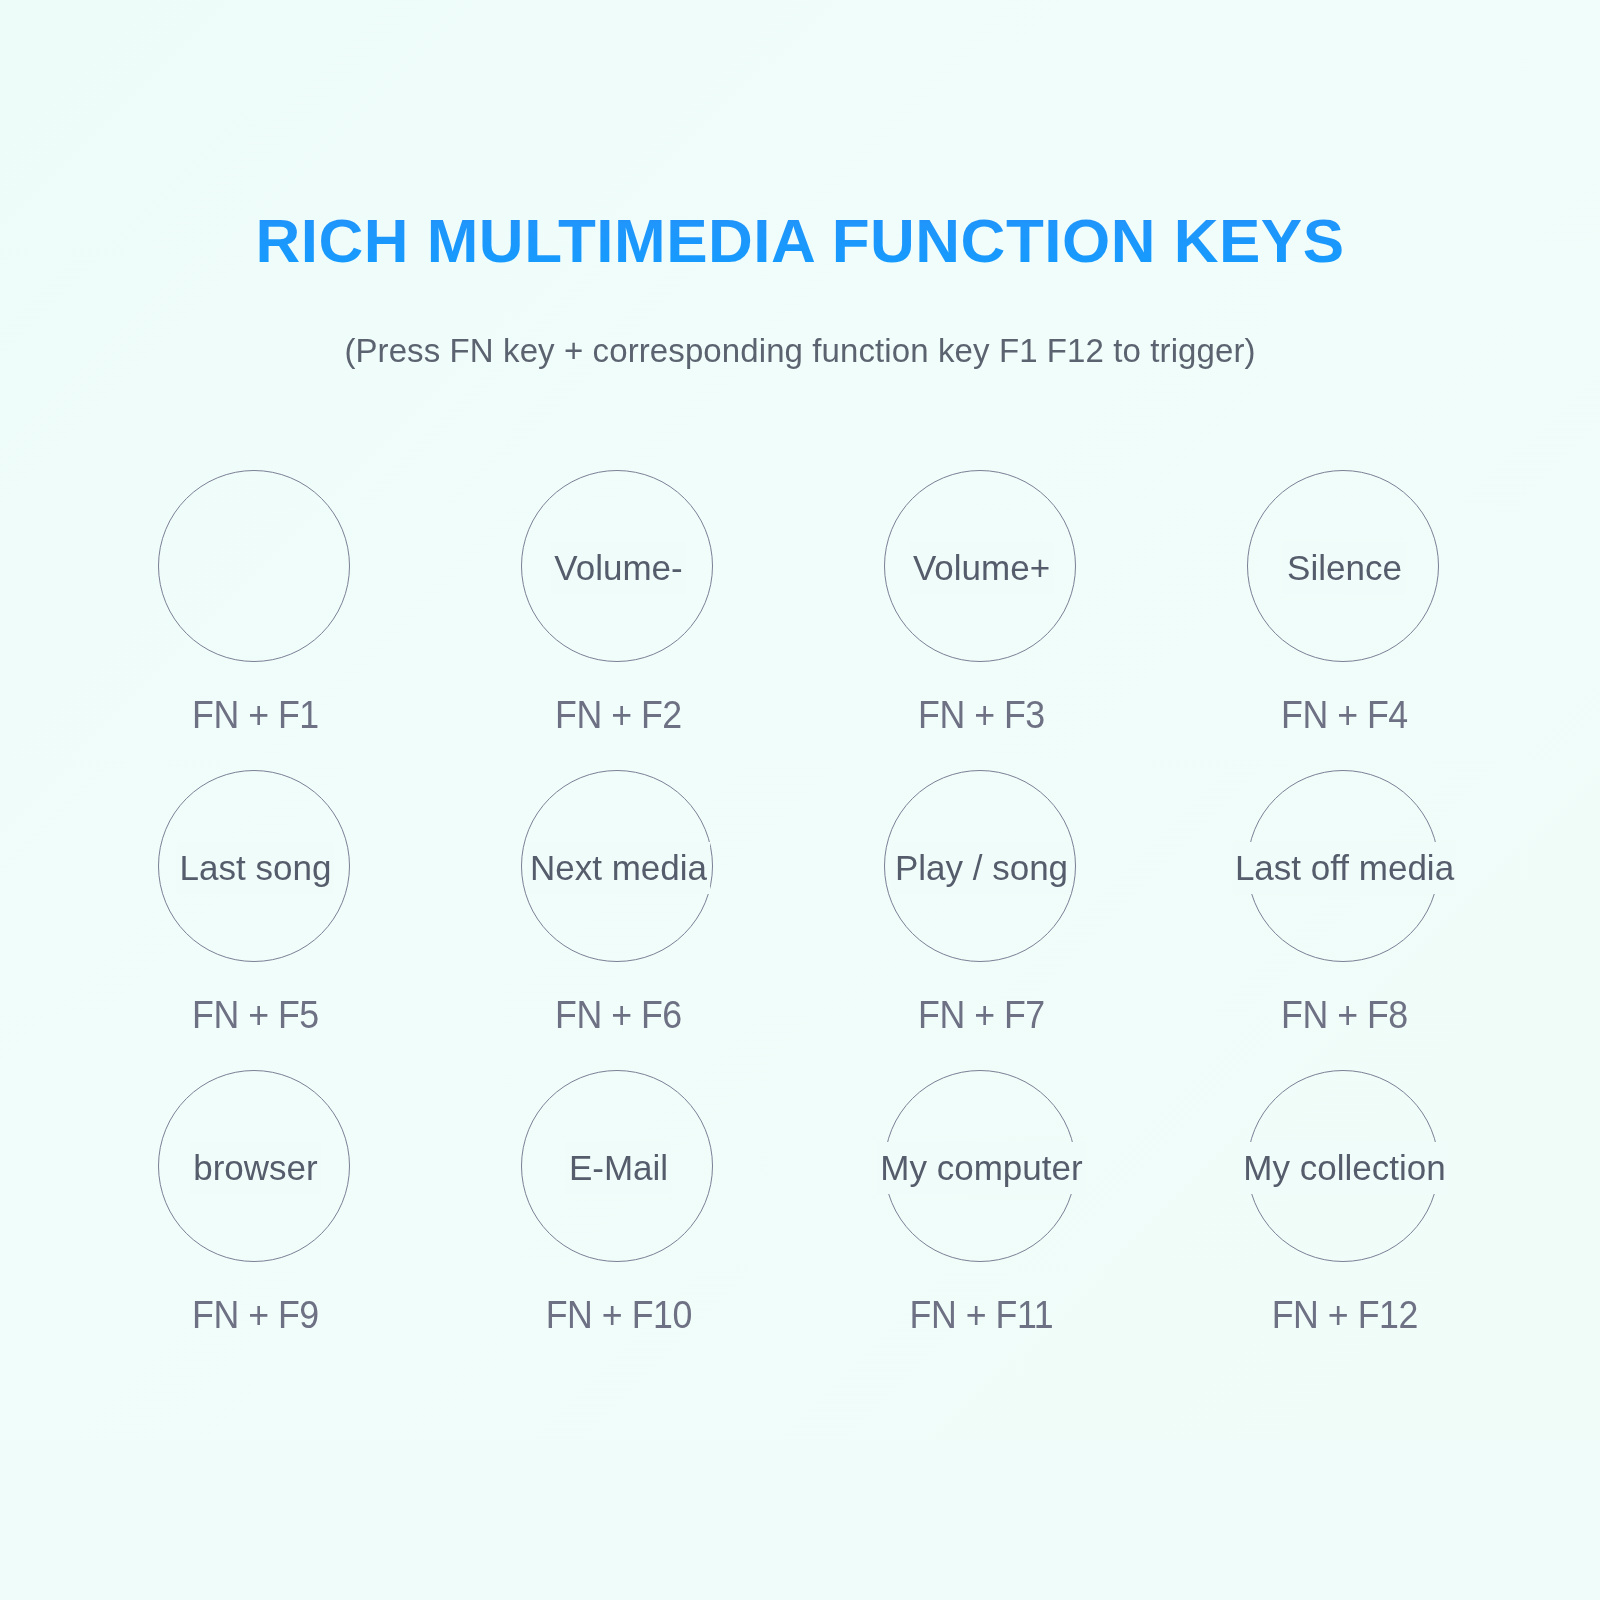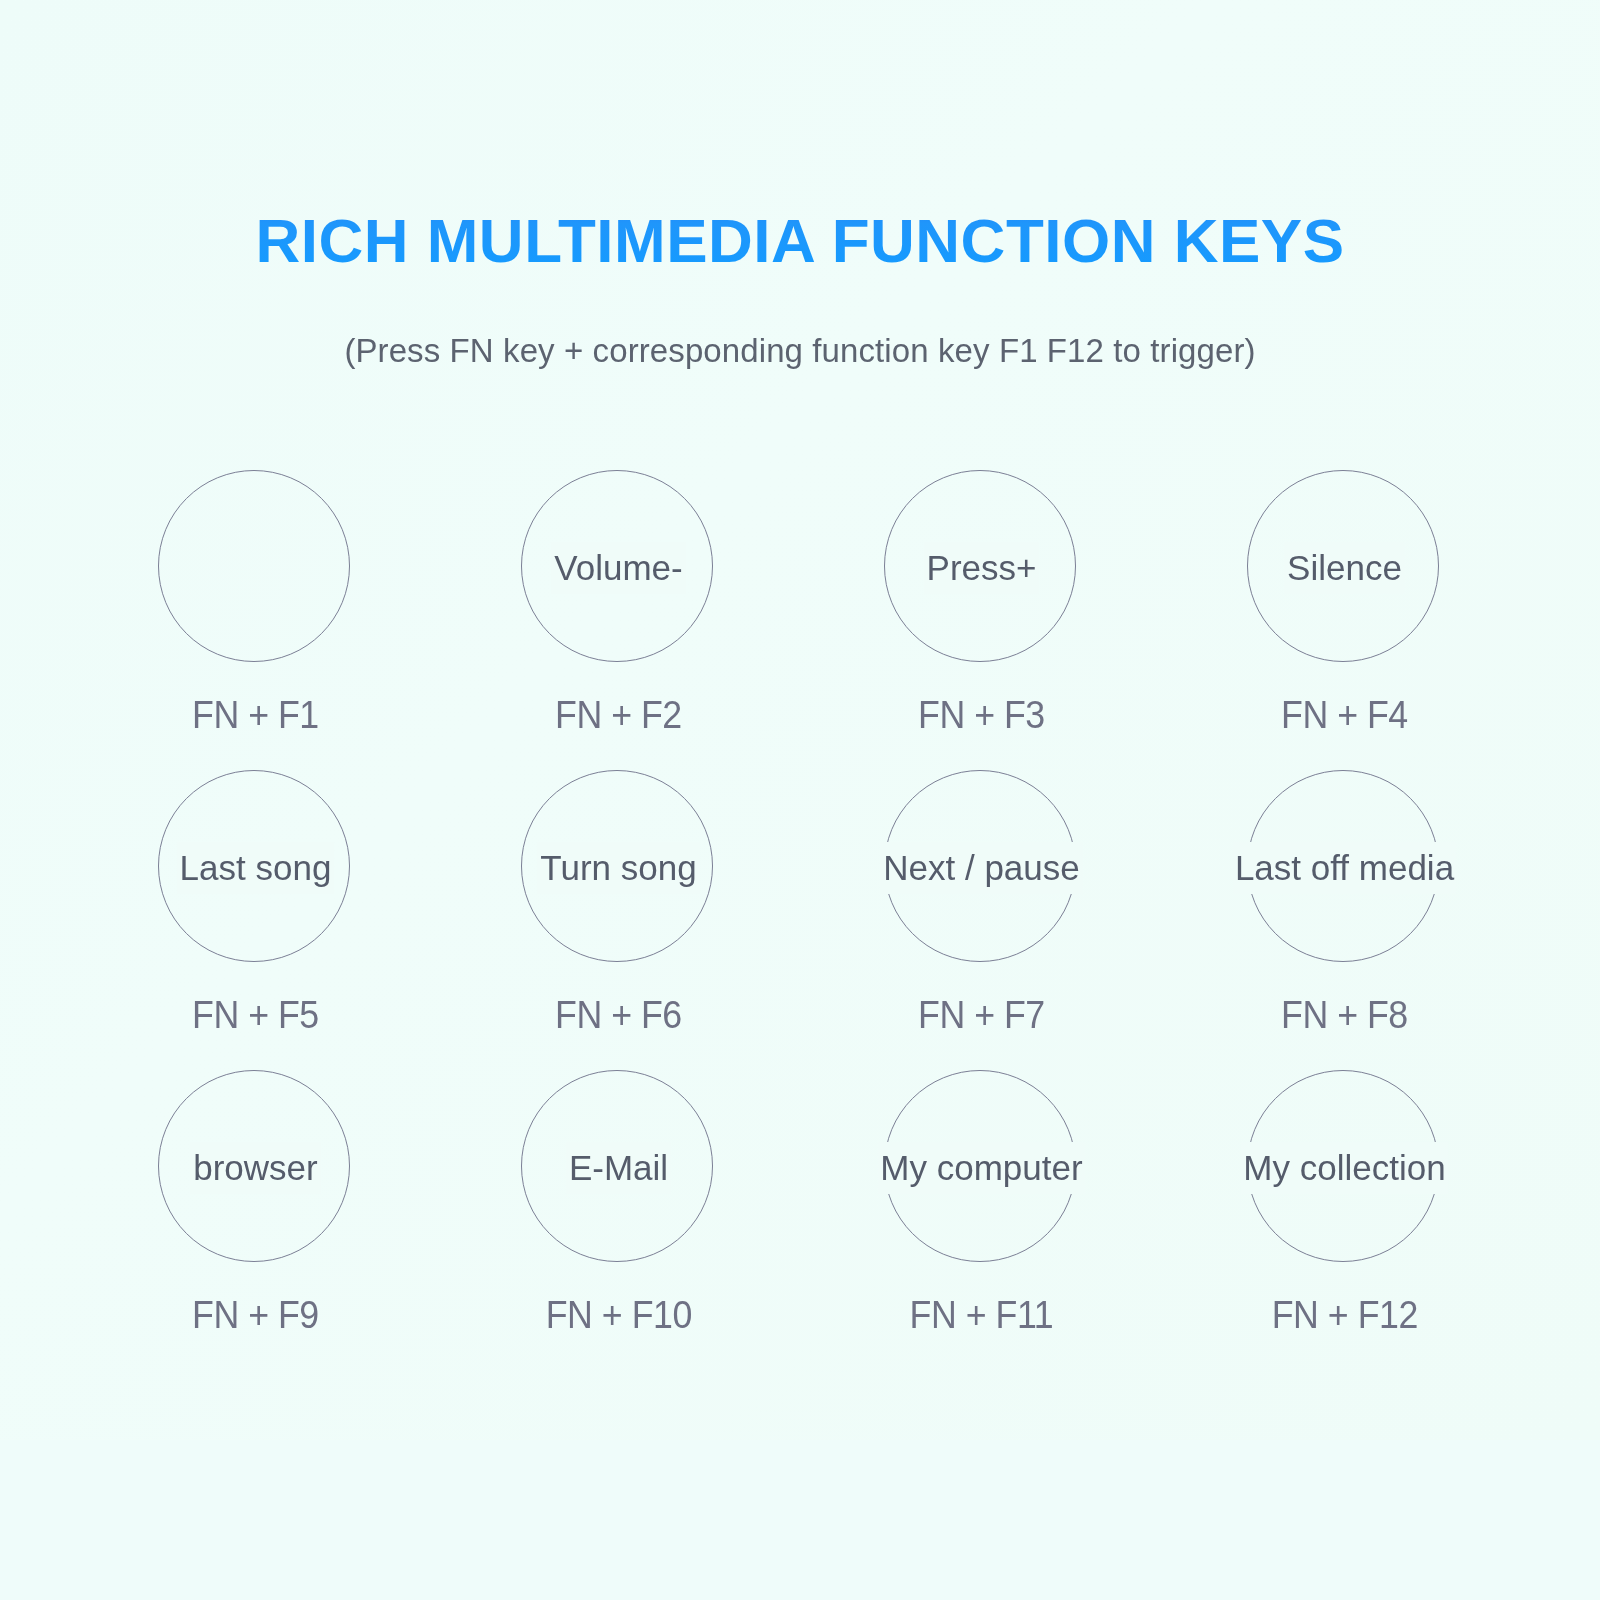--- a/index.html
+++ b/index.html
@@ -148,21 +148,21 @@
       <div class="key-circle-wrap">
         <span class="key-circle"></span>
         <span class="key-label">Volume-</span>
       </div>
       <div class="key-combo">FN + F2</div>
     </div>
 
     <div class="key-cell">
       <div class="key-circle-wrap">
         <span class="key-circle"></span>
-        <span class="key-label">Press+</span>
+        <span class="key-label">Volume+</span>
       </div>
       <div class="key-combo">FN + F3</div>
     </div>
 
     <div class="key-cell">
       <div class="key-circle-wrap">
         <span class="key-circle"></span>
         <span class="key-label">Silence</span>
       </div>
       <div class="key-combo">FN + F4</div>
@@ -172,29 +172,29 @@
       <div class="key-circle-wrap">
         <span class="key-circle"></span>
         <span class="key-label">Last song</span>
       </div>
       <div class="key-combo">FN + F5</div>
     </div>
 
     <div class="key-cell">
       <div class="key-circle-wrap">
         <span class="key-circle"></span>
-        <span class="key-label">Turn song</span>
+        <span class="key-label">Next media</span>
       </div>
       <div class="key-combo">FN + F6</div>
     </div>
 
     <div class="key-cell">
       <div class="key-circle-wrap">
         <span class="key-circle"></span>
-        <span class="key-label">Next / pause</span>
+        <span class="key-label">Play / song</span>
       </div>
       <div class="key-combo">FN + F7</div>
     </div>
 
     <div class="key-cell">
       <div class="key-circle-wrap">
         <span class="key-circle"></span>
         <span class="key-label wide">Last off media</span>
       </div>
       <div class="key-combo">FN + F8</div>

